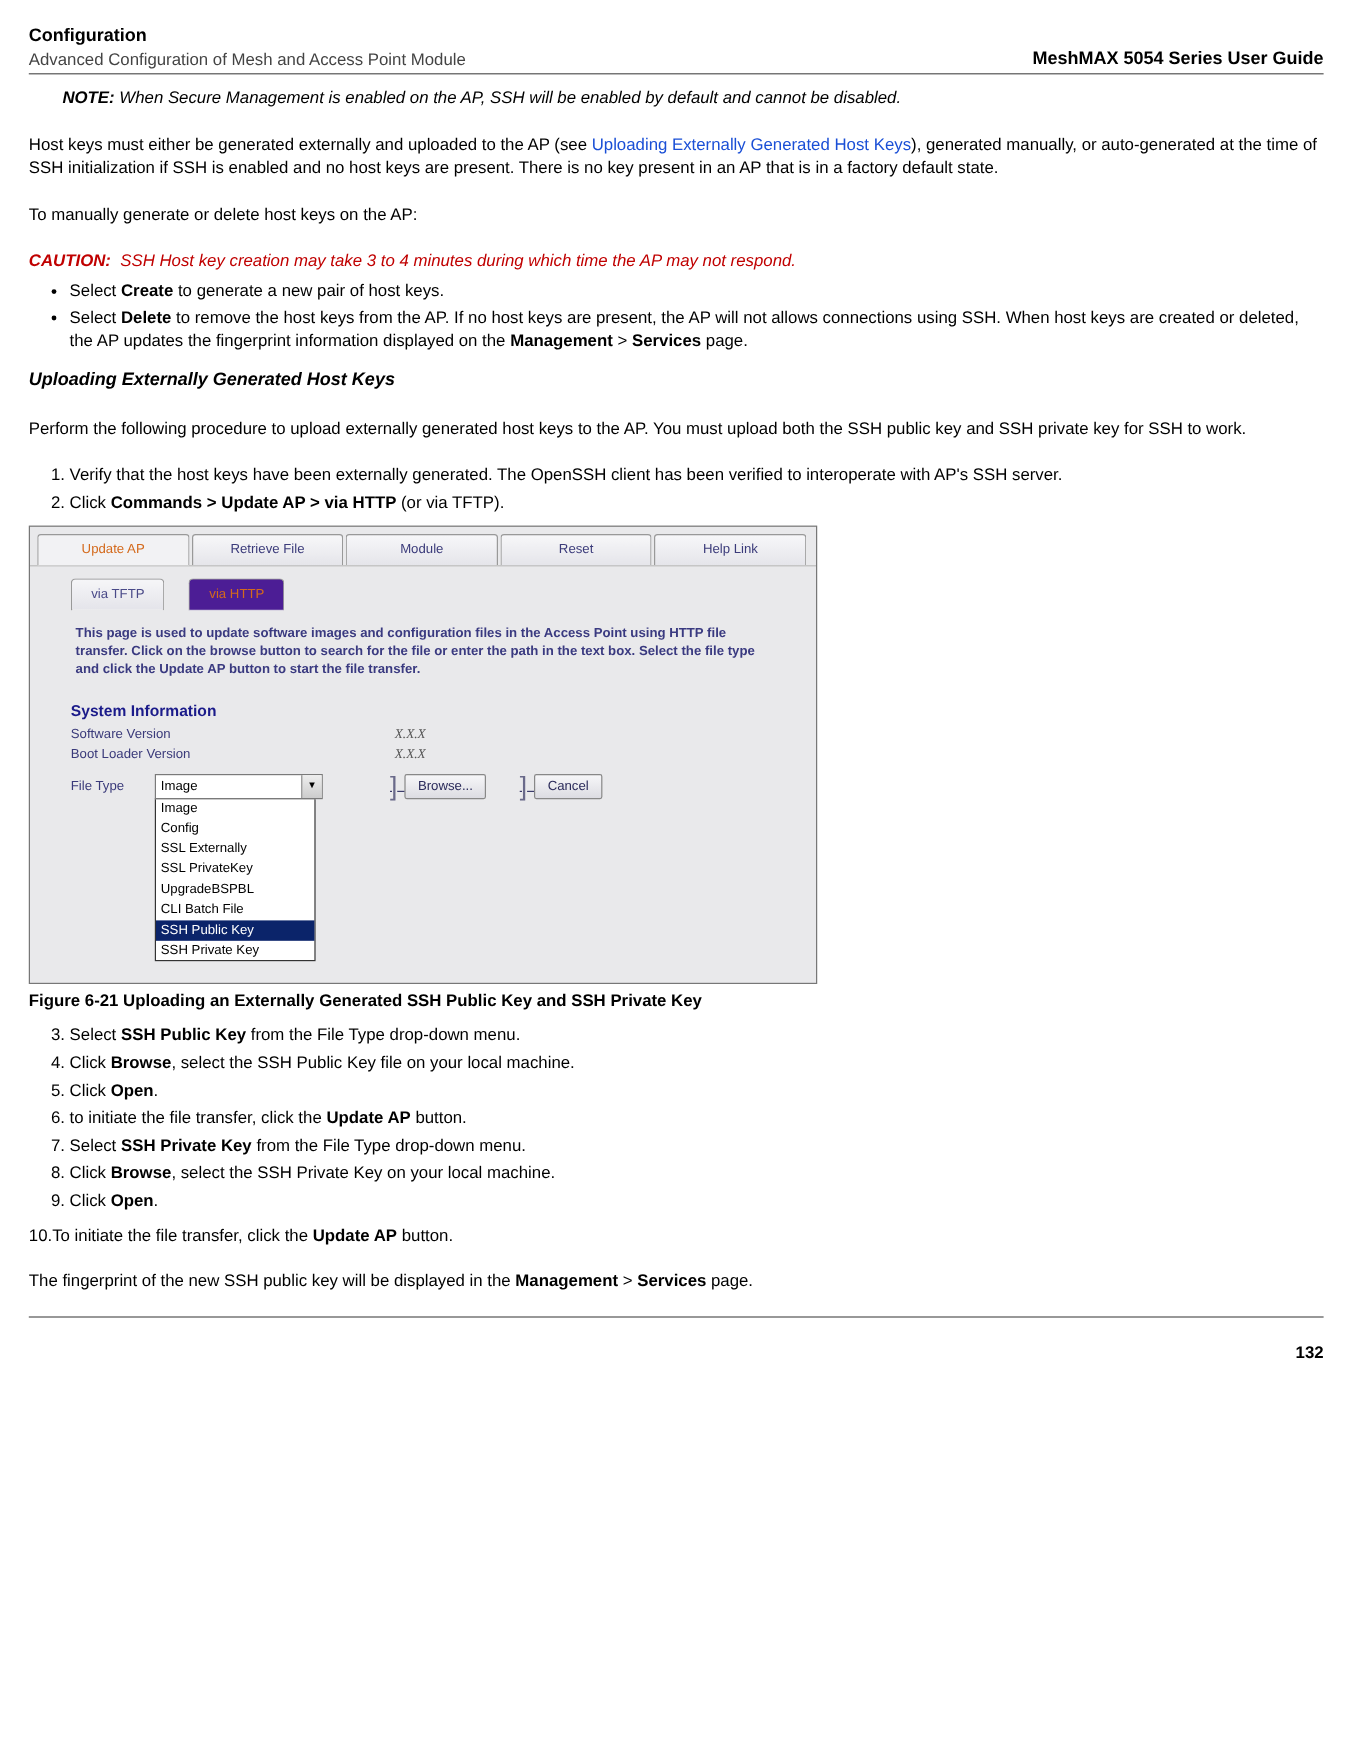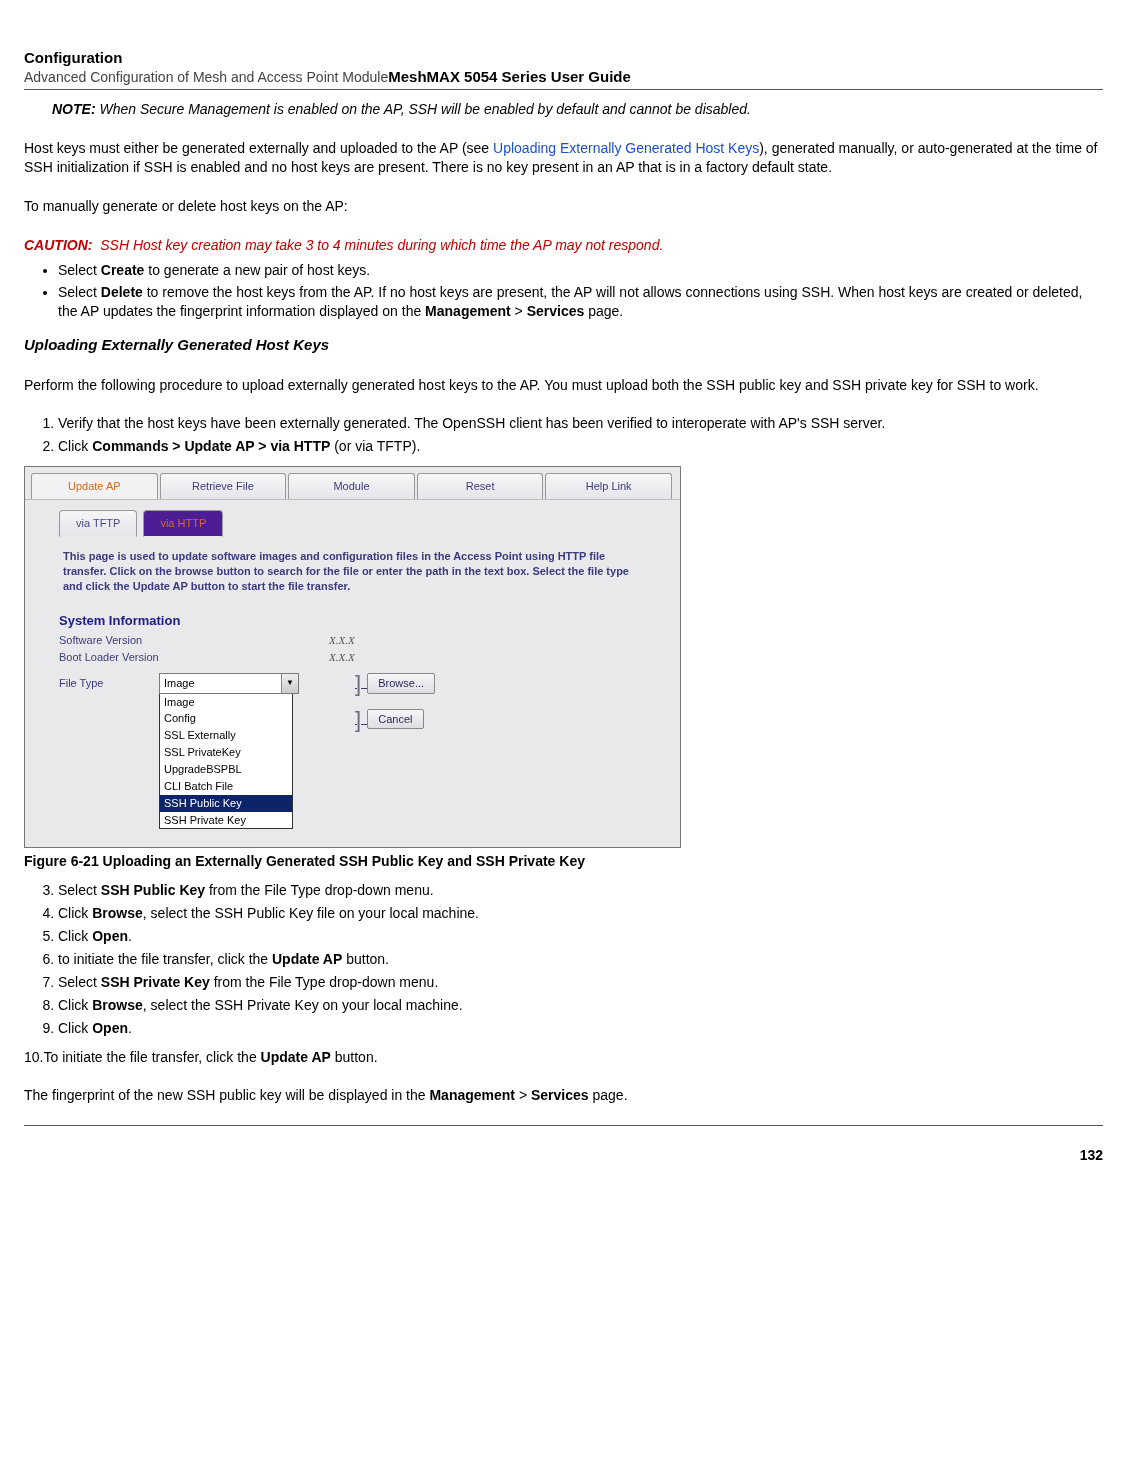--- a/index.html
+++ b/index.html
@@ -6,25 +6,25 @@
     font-family: Arial, Helvetica, sans-serif;
     margin: 0;
     padding: 20px 24px;
     color: #000;
     font-size: 14px;
     line-height: 1.35;
     width: 1079px;
   }
   .header-row {
     display: flex;
+    justify-content: space-between;
     align-items: flex-end;
     border-bottom: 1px solid #555;
     padding-bottom: 2px;
     margin-bottom: 10px;
-    margin-top: 28px;
   }
   .header-left-top { font-weight: bold; font-size: 15px; }
   .header-left-sub { font-size: 14px; color: #444; }
   .header-right { font-weight: bold; font-size: 15px; }
   .note-line { margin: 8px 0 8px 28px; font-style: italic; }
   .note-prefix { font-weight: bold; font-style: italic; }
   p { margin: 20px 0; }
   .link { color: #1a4fd6; }
   .caution { color: #c00000; margin: 6px 0; }
   .caution-prefix { font-weight: bold; font-style: italic; }
@@ -66,21 +66,21 @@
   }
   .tt.active {
     color: #d46a1c;
     background: #f2f2f4;
   }
   .inner-area {
     padding: 10px 12px 14px 34px;
   }
   .sub-tabs {
     display: flex;
-    gap: 6px;
+    gap: 20px;
     margin-bottom: 6px;
   }
   .st {
     padding: 5px 16px;
     border: 1px solid #999;
     border-bottom: 1px solid #e9e9eb;
     background: linear-gradient(#f6f6f8,#e4e4ea);
     border-radius: 4px 4px 0 0;
     font-size: 11px;
     color: #4a4a88;
@@ -95,21 +95,21 @@
     font-size: 11px;
     line-height: 1.35;
     padding: 6px 30px 10px 4px;
   }
   .sysinfo-title { color: #1b1b8a; font-weight: bold; font-size: 13px; margin: 8px 0 4px 0; }
   .sysrow { display: flex; align-items: center; font-size: 11px; color:#3a3a7a; margin-bottom: 2px; }
   .sysrow .lab { width: 150px; }
   .sysrow .val { font-style: italic; font-family: 'Times New Roman', serif; color:#555; padding-left: 120px;}
   .form-area { margin-top: 8px; }
   .frow { display:flex; align-items: flex-start; margin-bottom: 4px; }
-  .frow .lab2 { width: 100px; color:#3a3a7a; font-size: 11px; padding-top: 3px;}
+  .frow .lab2 { width: 70px; color:#3a3a7a; font-size: 11px; padding-top: 3px;}
   .select-sim {
     display:inline-block;
     border: 1px solid #7a7a7a;
     background: #fff;
     min-width: 130px;
     padding: 2px 4px;
     position: relative;
     font-size: 11px;
     color:#000;
   }
@@ -132,21 +132,21 @@
   .dropdown-list .sel { background:#0b246a; color:#fff; }
   .btn {
     display:inline-block;
     border:1px solid #888;
     background: linear-gradient(#f7f7f9,#dcdce2);
     padding: 2px 10px;
     font-size:11px;
     color:#2a2a5a;
     border-radius:2px;
   }
-  .rhs-col { display:flex; flex-direction:column; gap:15px; padding-left: 56px; padding-top:0;text-decoration:underline;}
+  .rhs-col { display:flex; flex-direction:row; gap:28px; padding-left: 56px; padding-top:0;text-decoration:underline;}
   .bracket { color:#6a6a8a; font-size: 22px; line-height: 0; vertical-align: middle; }
   .fig-caption { font-weight: bold; font-size: 14px; margin: 4px 0 10px 0; }
   .footer {
     border-top: 1px solid #555;
     margin-top: 16px;
     text-align: right;
     padding-top: 20px;
     font-weight: bold;
     font-size: 14px;
   }

